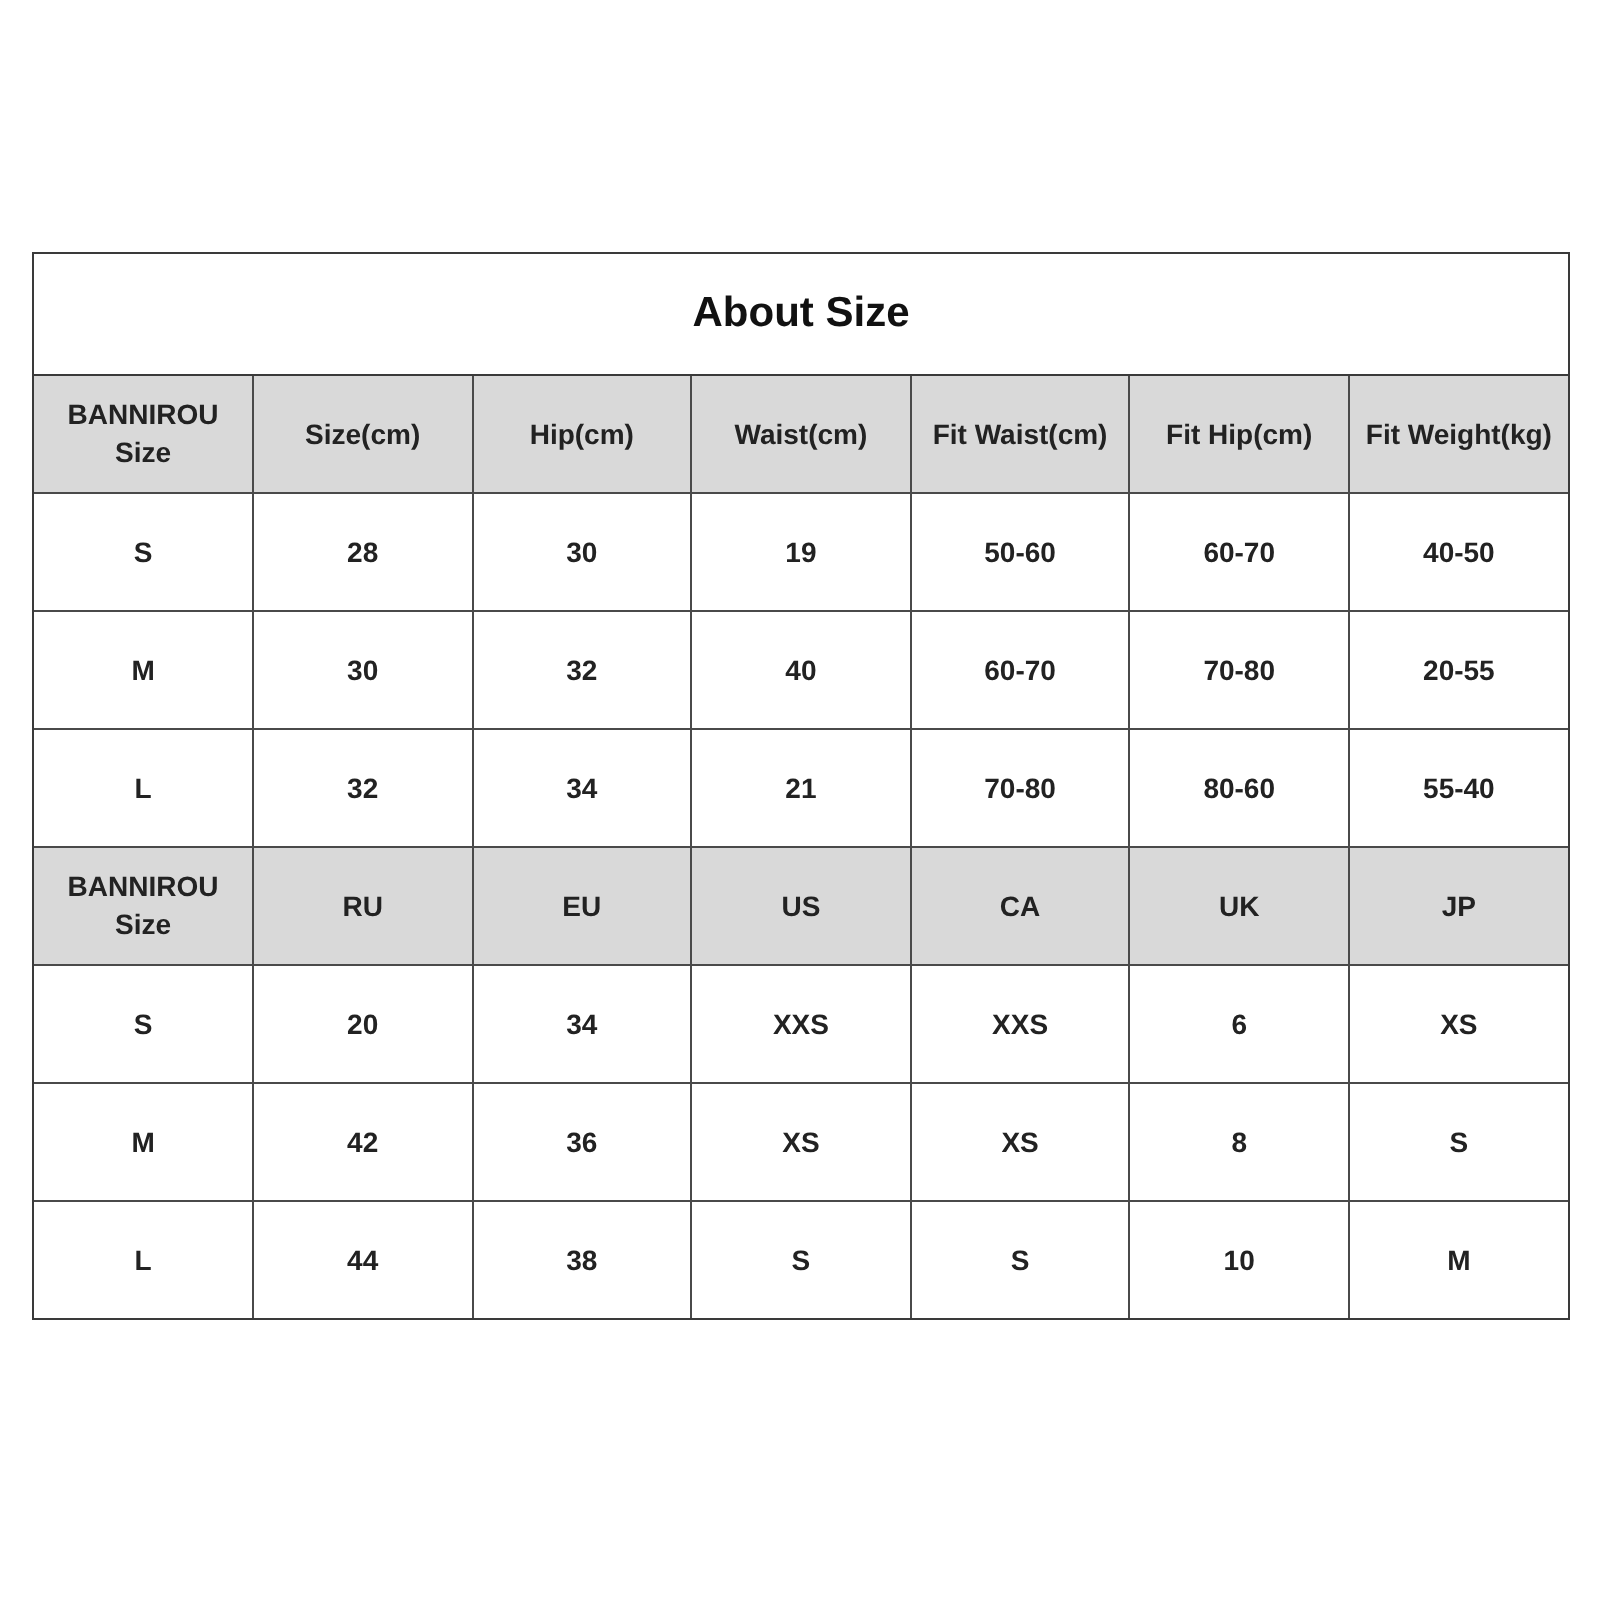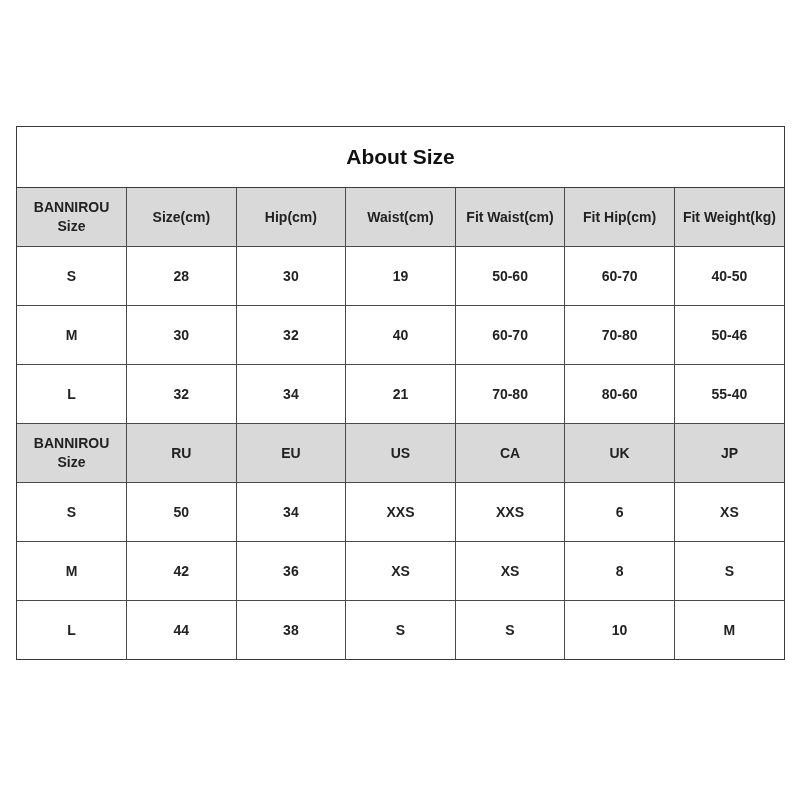--- a/index.html
+++ b/index.html
@@ -42,21 +42,21 @@
       <td>60-70</td>
       <td>40-50</td>
     </tr>
     <tr>
       <td>M</td>
       <td>30</td>
       <td>32</td>
       <td>40</td>
       <td>60-70</td>
       <td>70-80</td>
-      <td>50-46</td>
+      <td>20-55</td>
     </tr>
     <tr>
       <td>L</td>
       <td>32</td>
       <td>34</td>
       <td>21</td>
       <td>70-80</td>
       <td>80-60</td>
       <td>55-40</td>
     </tr>
@@ -66,21 +66,21 @@
           </td>
       <td>RU</td>
       <td>EU</td>
       <td>US</td>
       <td>CA</td>
       <td>UK</td>
       <td>JP</td>
     </tr>
     <tr>
       <td>S</td>
-      <td>50</td>
+      <td>20</td>
       <td>34</td>
       <td>XXS</td>
       <td>XXS</td>
       <td>6</td>
       <td>XS</td>
     </tr>
     <tr>
       <td>M</td>
       <td>42</td>
       <td>36</td>

